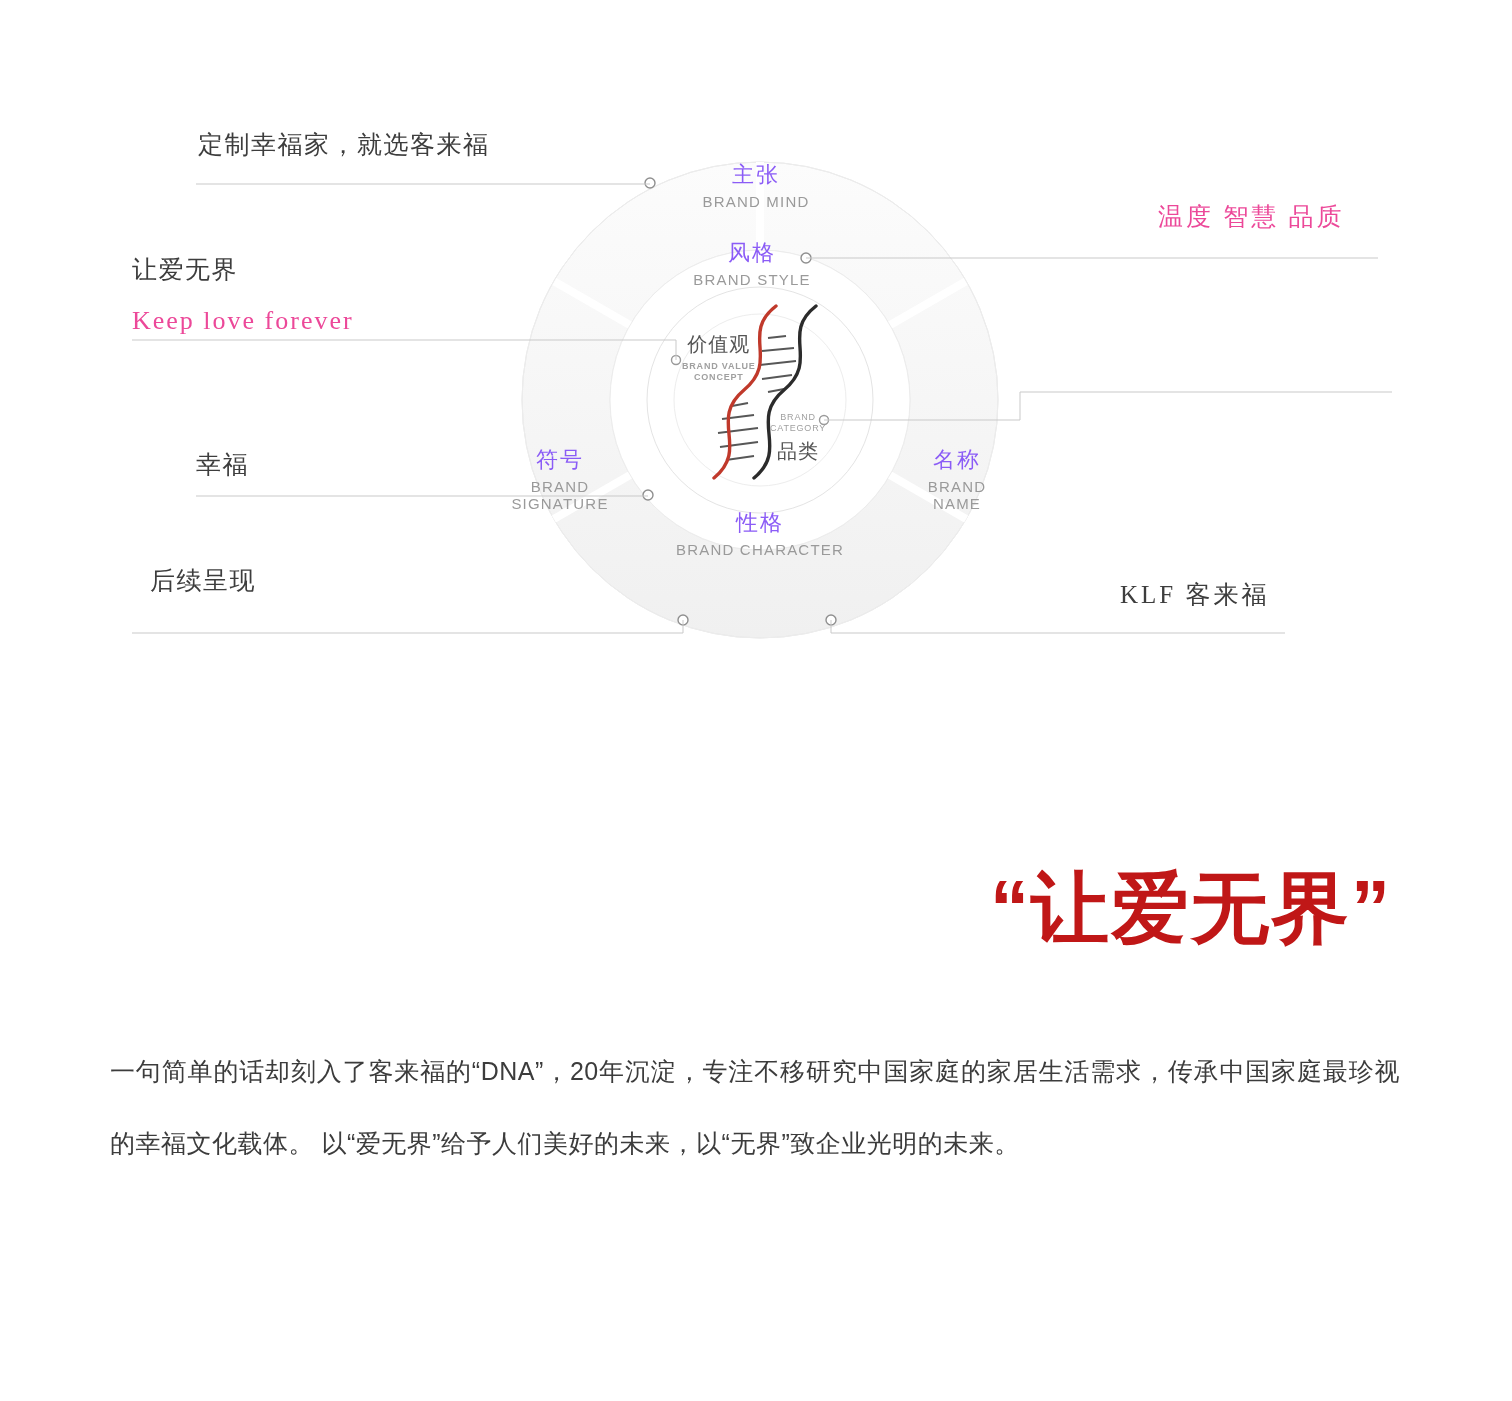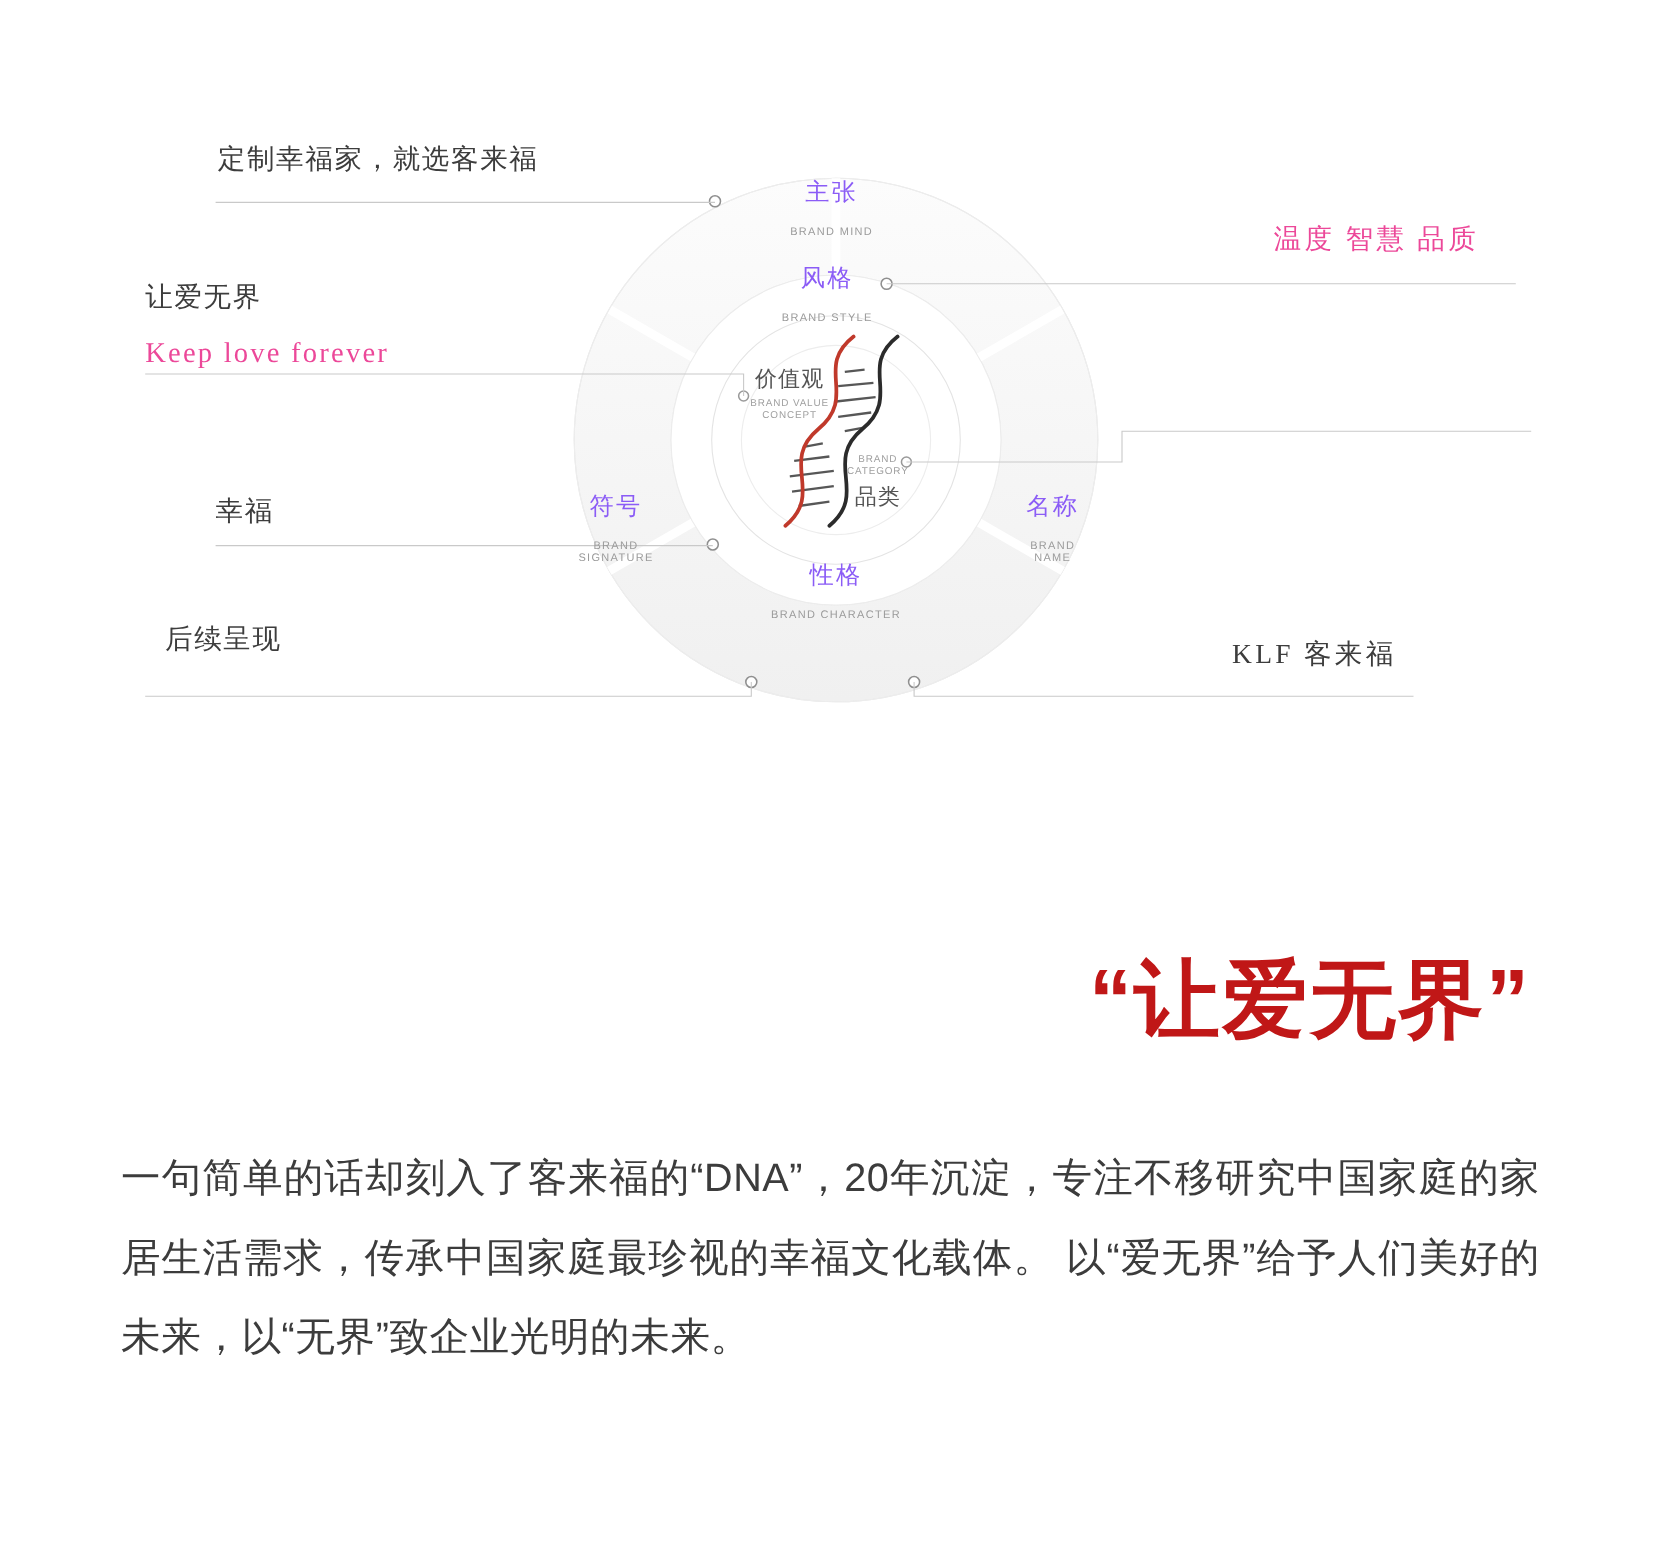--- a/index.html
+++ b/index.html
@@ -52,25 +52,25 @@
   
   .ring-cn {
     font-family: "Liberation Sans", sans-serif;
     font-size: 22px;
     color: #8b5cf6;
     letter-spacing: 2px;
     text-align: center;
   }
   .ring-en {
     font-family: "Liberation Sans", sans-serif;
-    font-size: 10px;
+    font-size: 15px;
     color: #9a9a9a;
     letter-spacing: 1.2px;
     text-align: center;
-    margin-top: 16px;
+    margin-top: 3px;
   }
   .ring-block {
     position: absolute;
     text-align: center;
     transform: translateX(-50%);
   }
 
   .core-cn {
     font-family: "Liberation Sans", sans-serif;
     font-size: 20px;
@@ -99,21 +99,21 @@
     line-height: 92px;
   }
 
   
   #body-copy {
     position: absolute;
     left: 110px;
     top: 1035px;
     width: 1290px;
     font-family: "Liberation Sans", sans-serif;
-    font-size: 36px;
+    font-size: 25px;
     line-height: 72px;
     color: #3c3c3c;
     letter-spacing: 0.5px;
     text-align: justify;
   }
 </style>
 </head>
 <body>
 
 <div id="diagram">
@@ -227,21 +227,21 @@
 NAME</div>
   </div>
 
   <div class="ring-block" style="left:760px; top:508px;">
     <div class="ring-cn">性格</div>
     <div class="ring-en">BRAND CHARACTER</div>
   </div>
 
   <div style="position:absolute; left:682px; top:314px; text-align:center;">
     <div class="core-cn">价值观</div>
-    <div class="core-en" style="white-space:pre-line; margin-top:3px;">BRAND VALUE
+    <div class="core-en" style="white-space:pre-line; margin-top:3px;font-weight:bold;">BRAND VALUE
 CONCEPT</div>
   </div>
 
   <div style="position:absolute; left:770px; top:412px; text-align:center;">
     <div class="core-en" style="white-space:pre-line;">BRAND
 CATEGORY</div>
     <div class="core-cn" style="margin-top:4px;">品类</div>
   </div>
 </div>
 

